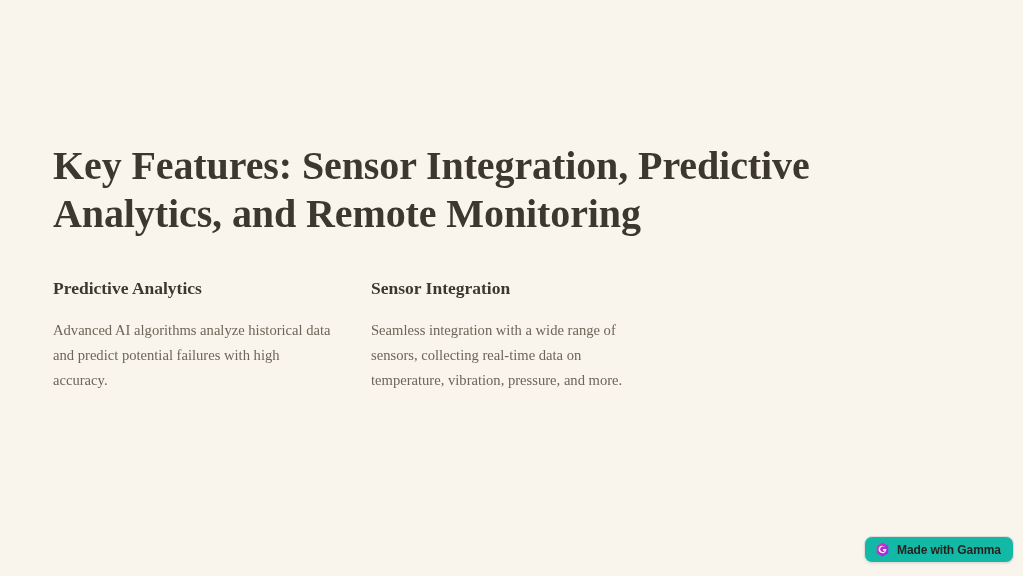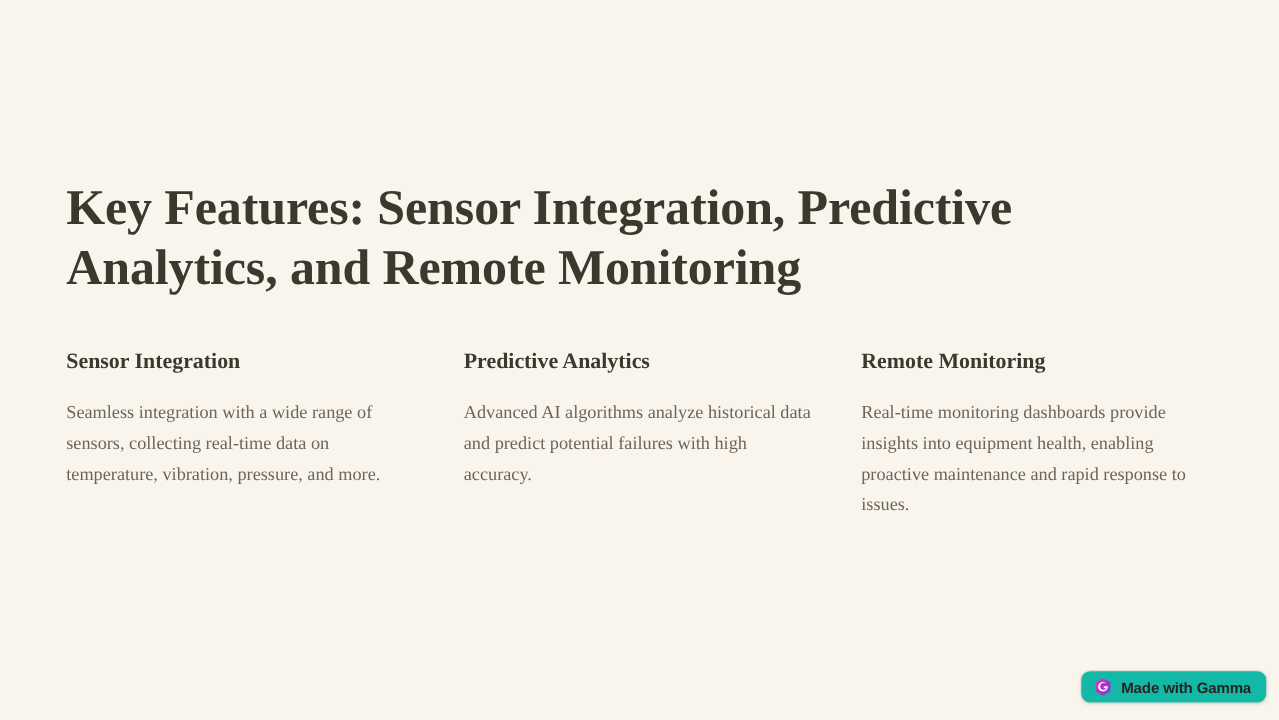--- a/index.html
+++ b/index.html
@@ -110,33 +110,29 @@
 </head>
 <body>
 
 <div class="slide">
 
   <h1 class="slide-title">Key Features: Sensor Integration, Predictive Analytics, and Remote Monitoring</h1>
 
   <div class="columns">
 
     <div class="column">
-      <div class="column-heading">Sensor Integration</div>
-      <div class="column-body">Seamless integration with a wide range of sensors, collecting real-time data on temperature, vibration, pressure, and more.</div>
-    </div>
-
-    <div class="column">
       <div class="column-heading">Predictive Analytics</div>
       <div class="column-body">Advanced AI algorithms analyze historical data and predict potential failures with high accuracy.</div>
     </div>
 
     <div class="column">
-      <div class="column-heading">Remote Monitoring</div>
-      <div class="column-body">Real-time monitoring dashboards provide insights into equipment health, enabling proactive maintenance and rapid response to issues.</div>
+      <div class="column-heading">Sensor Integration</div>
+      <div class="column-body">Seamless integration with a wide range of sensors, collecting real-time data on temperature, vibration, pressure, and more.</div>
     </div>
+
 
   </div>
 
   <div class="gamma-badge">
     <span class="gamma-logo-wrap">
       <svg class="gamma-logo" viewBox="0 0 24 24" xmlns="http://www.w3.org/2000/svg" aria-hidden="true">
         <defs>
           <linearGradient id="gammaGrad" x1="0" y1="0" x2="1" y2="1">
             <stop offset="0%" stop-color="#e040b8"></stop>
             <stop offset="55%" stop-color="#b429d6"></stop>

